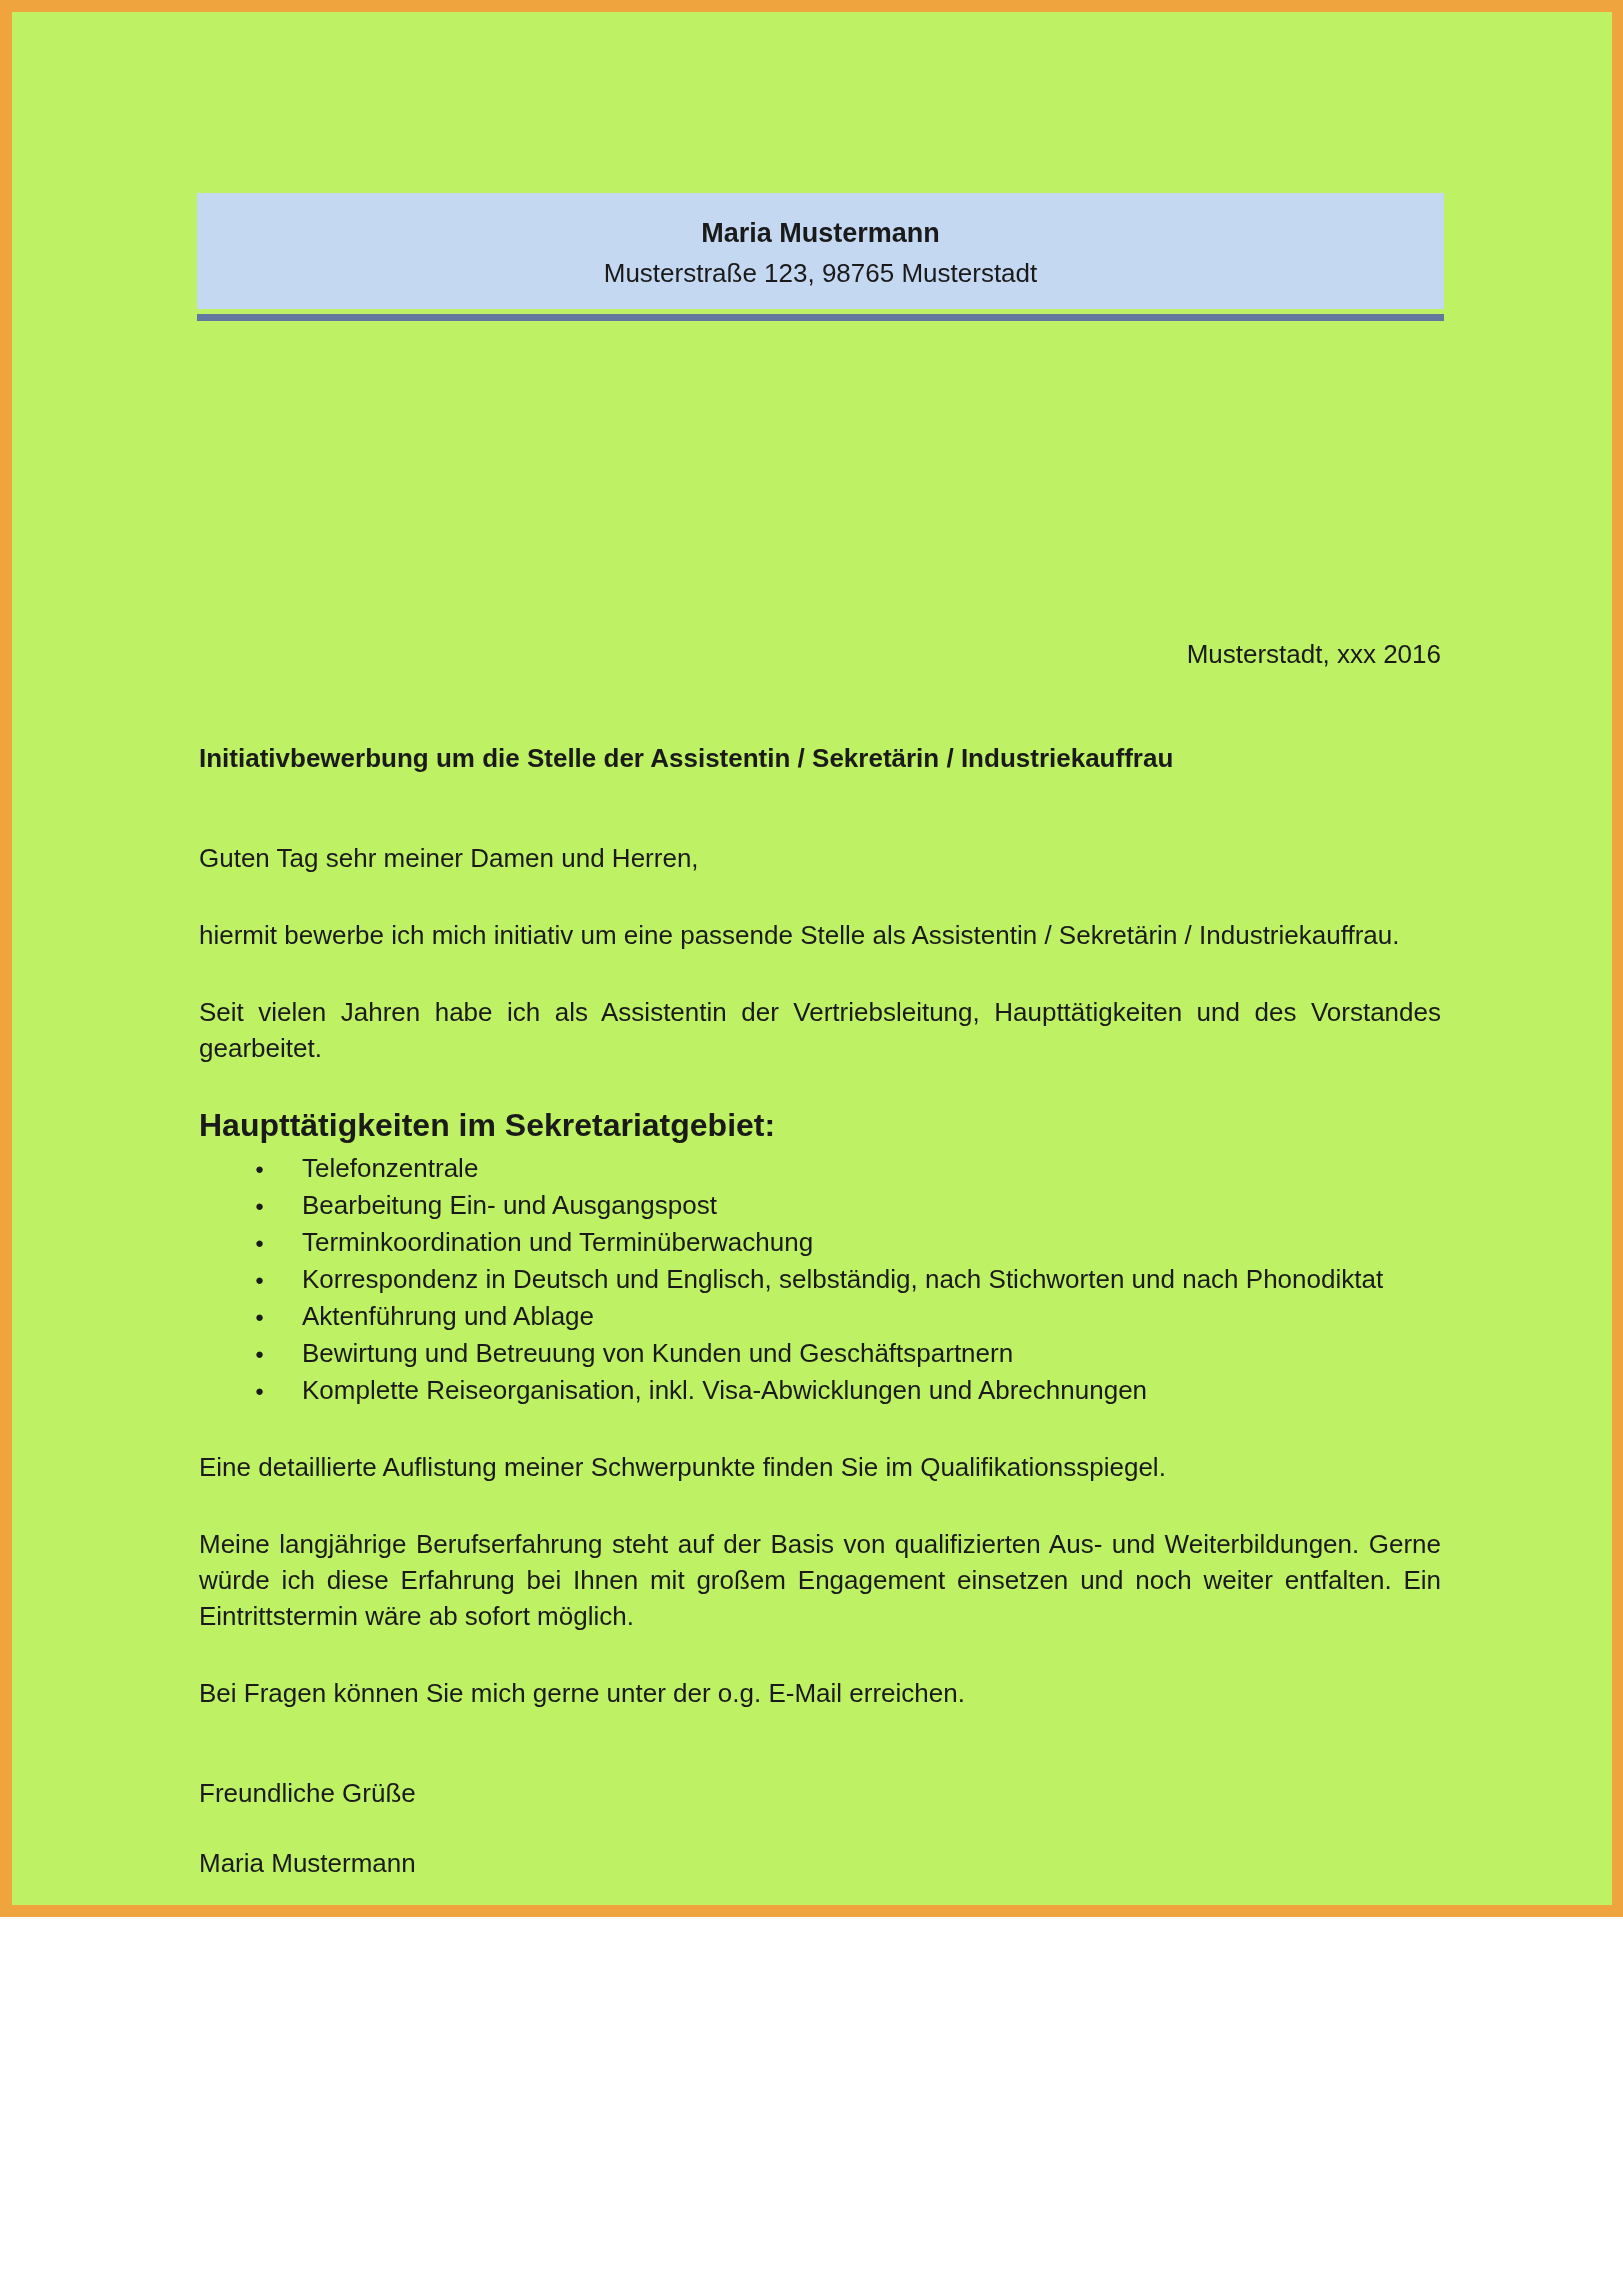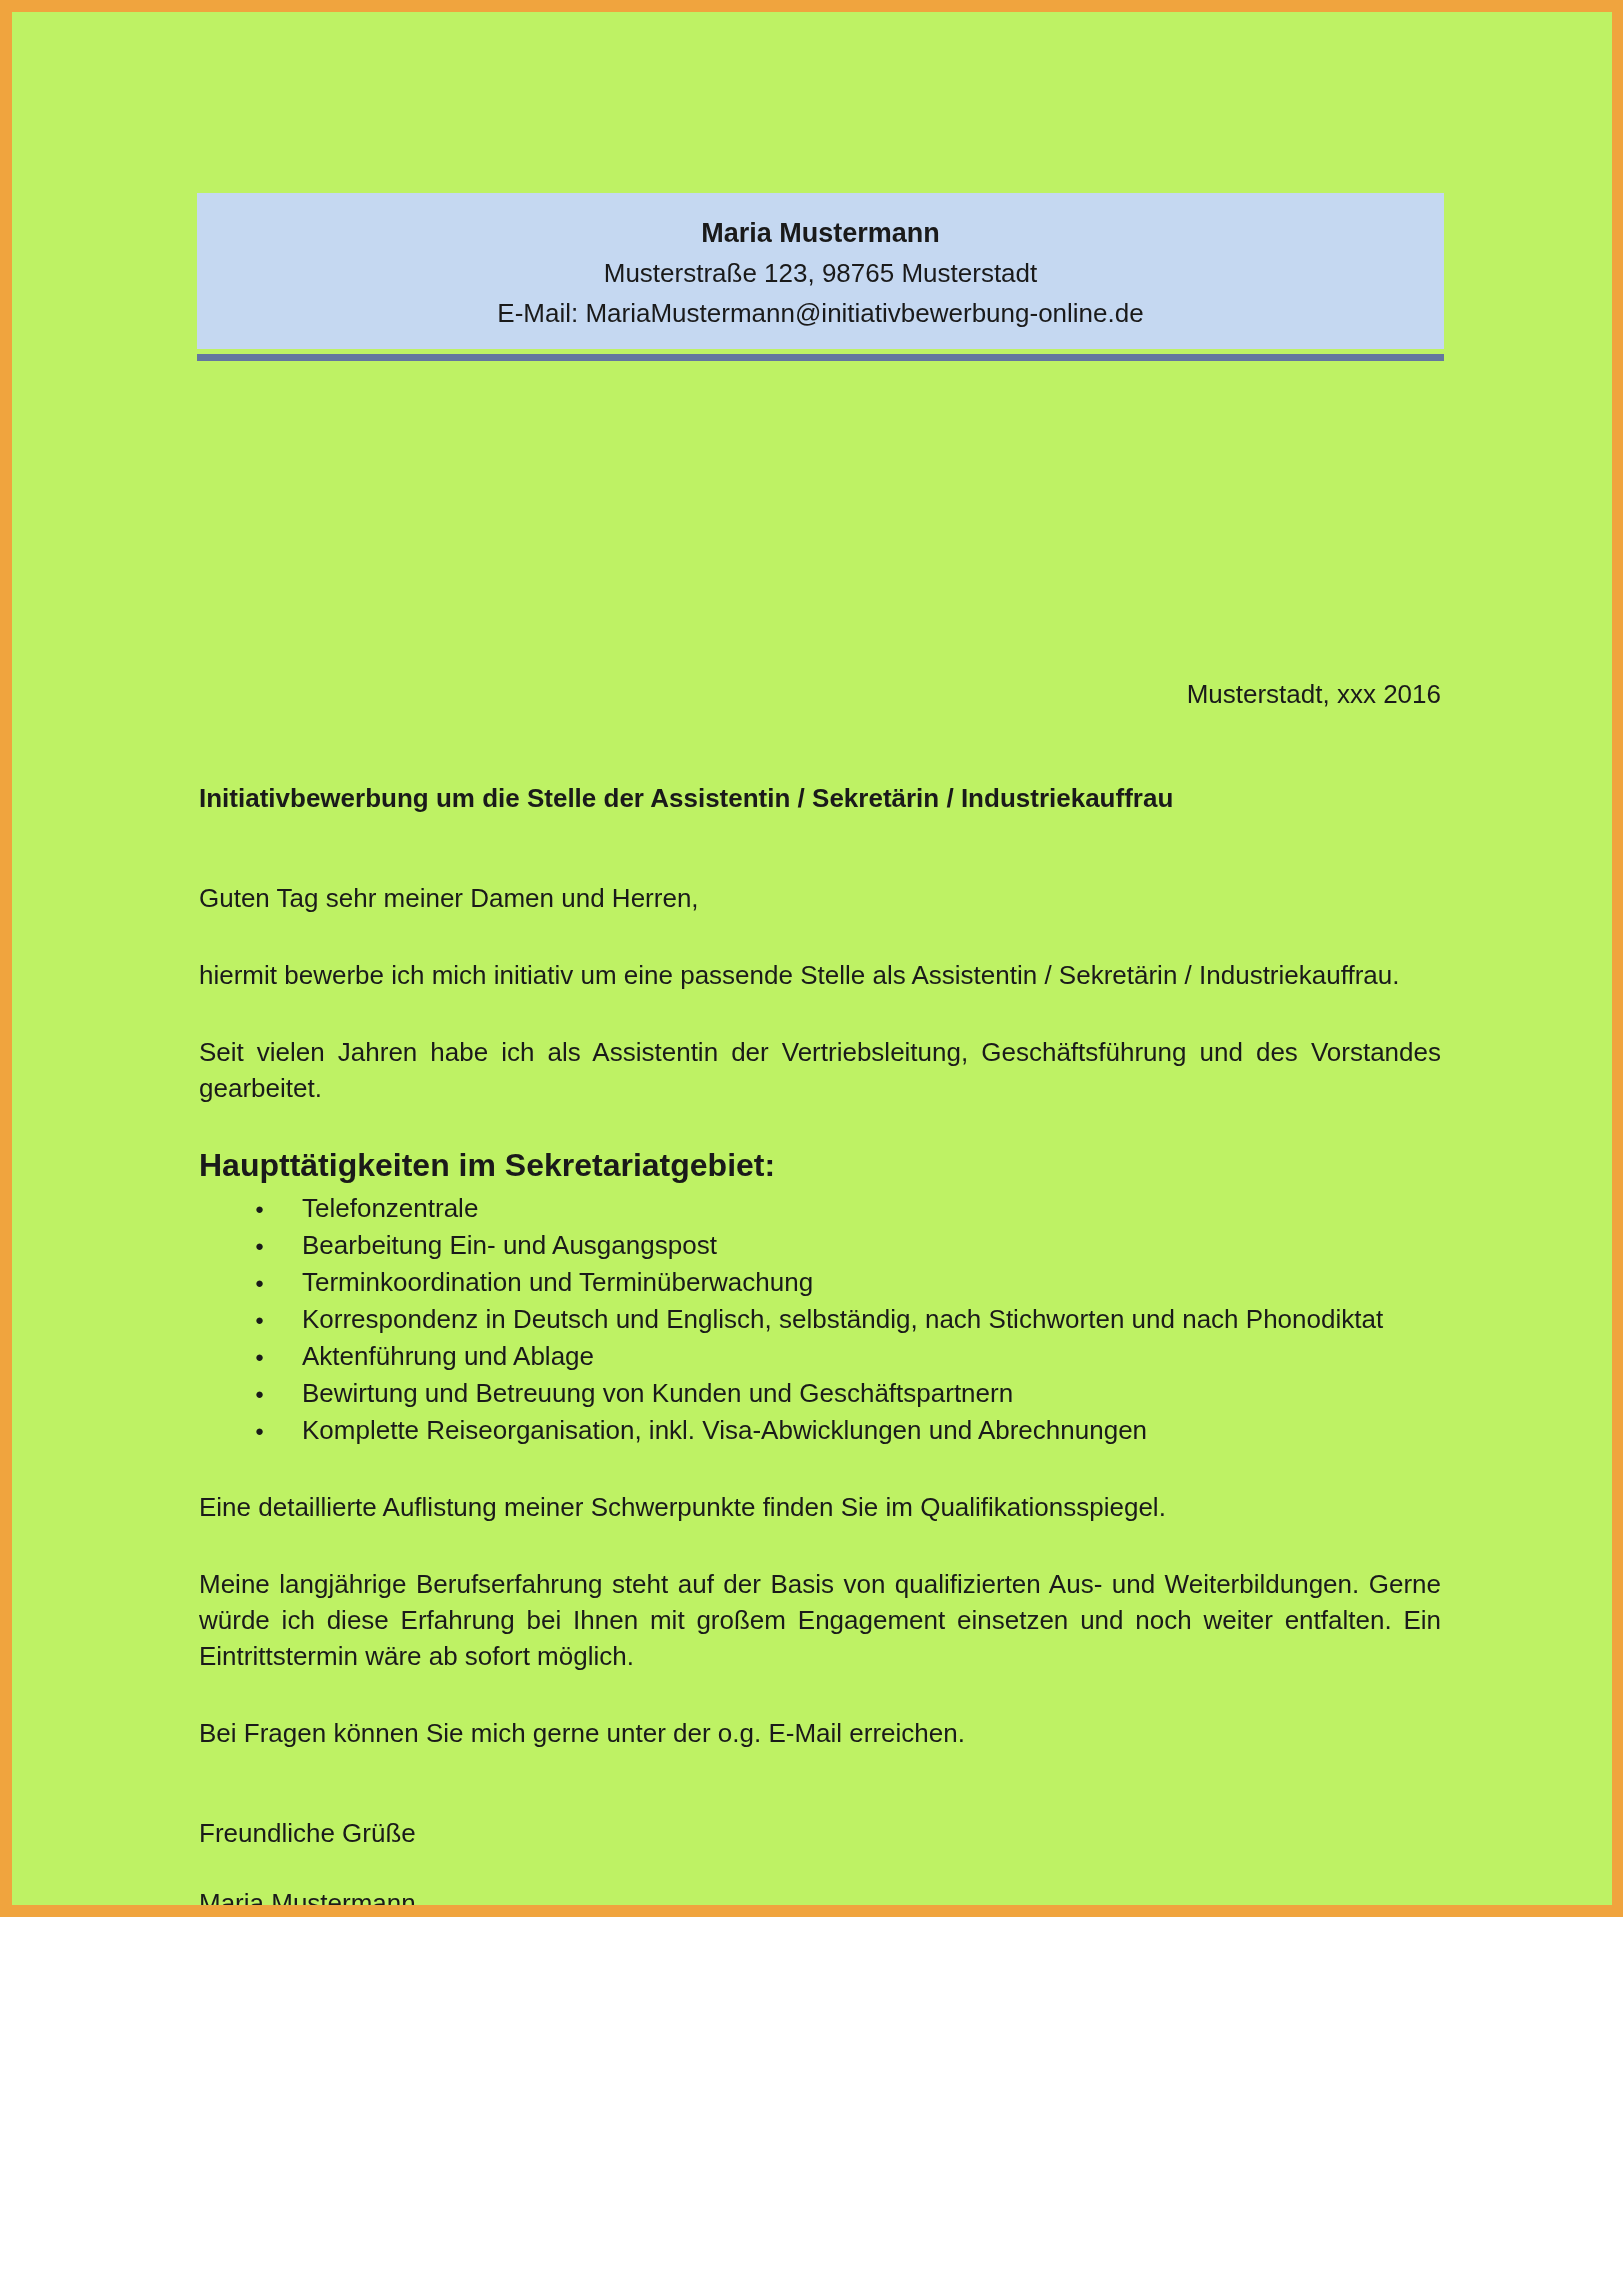--- a/index.html
+++ b/index.html
@@ -86,35 +86,34 @@
 </style>
 </head>
 <body>
 
 <div class="frame">
   <div class="letter">
 
     <div class="header-box">
       <div class="line sender-name">Maria Mustermann</div>
       <div class="line">Musterstraße 123, 98765 Musterstadt</div>
-      <div class="line">E-Mail: MariaMustermann@initiativbewerbung-online.de</div>
     </div>
     <div class="header-rule"></div>
 
     <div class="content">
 
       <div class="date-line">Musterstadt, xxx 2016</div>
 
       <div class="subject-line">Initiativbewerbung um die Stelle der Assistentin / Sekretärin / Industriekauffrau</div>
 
       <div class="greeting">Guten Tag sehr meiner Damen und Herren,</div>
 
       <div class="para justified">hiermit bewerbe ich mich initiativ um eine passende Stelle als Assistentin / Sekretärin / Industriekauffrau.</div>
 
-      <div class="para justified">Seit vielen Jahren habe ich als Assistentin der Vertriebsleitung, Geschäftsführung und des Vorstandes gearbeitet.</div>
+      <div class="para justified">Seit vielen Jahren habe ich als Assistentin der Vertriebsleitung, Haupttätigkeiten und des Vorstandes gearbeitet.</div>
 
       <div class="list-heading">Haupttätigkeiten im Sekretariatgebiet:</div>
 
       <ul class="bullet-list">
         <li>
           <span class="bullet">●</span>
           <span class="li-text">Telefonzentrale</span>
         </li>
         <li>
           <span class="bullet">●</span>

